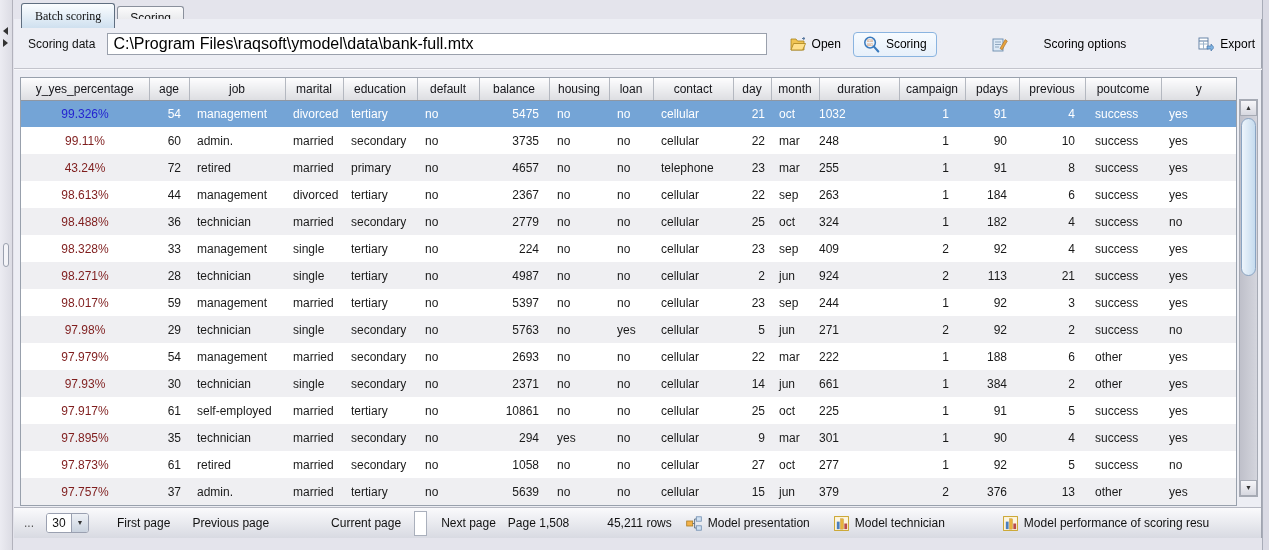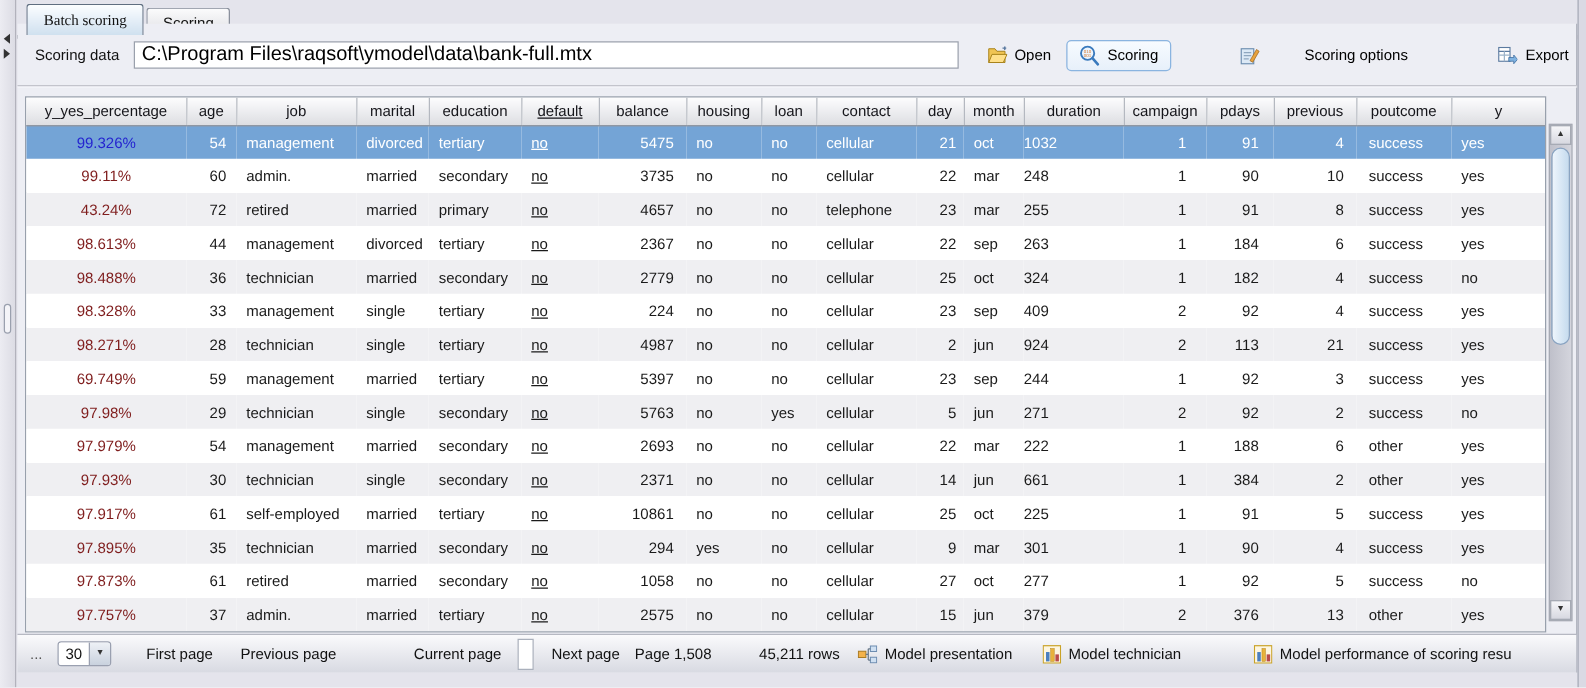--- a/index.html
+++ b/index.html
@@ -65,21 +65,21 @@
   tbody tr.selected { background:#74a4d6; }
   tbody tr.selected td { color:#ffffff; }
   td.c0 { color:#7f1d1d; }
   tr.selected td.c0 { color:#2424d0; }
 
   .c0 { width:128px; text-align:center; }
   .c1 { width:40px;  text-align:right;  padding-right:8px; }
   .c2 { width:96px;  text-align:left;   padding-left:8px; }
   .c3 { width:58px;  text-align:left;   padding-left:8px; }
   .c4 { width:74px;  text-align:left;   padding-left:8px; }
-  .c5 { width:62px;  text-align:left;   padding-left:8px;text-decoration:underline; }
+  .c5 { width:62px;  text-align:left;   padding-left:8px; }
   .c6 { width:70px;  text-align:right;  padding-right:10px; }
   .c7 { width:60px;  text-align:left;   padding-left:8px; }
   .c8 { width:44px;  text-align:left;   padding-left:8px; }
   .c9 { width:80px;  text-align:left;   padding-left:8px; }
   .c10{ width:38px;  text-align:right;  padding-right:6px; }
   .c11{ width:48px;  text-align:left;   padding-left:8px; }
   .c12{ width:80px;  text-align:left;  padding-right:16px; }
   .c13{ width:66px;  text-align:right;  padding-right:16px; }
   .c14{ width:54px;  text-align:right;  padding-right:12px; }
   .c15{ width:66px;  text-align:right;  padding-right:10px; }
@@ -355,21 +355,21 @@
                 <td class="c10">2</td>
                 <td class="c11">jun</td>
                 <td class="c12">924</td>
                 <td class="c13">2</td>
                 <td class="c14">113</td>
                 <td class="c15">21</td>
                 <td class="c16">success</td>
                 <td class="c17">yes</td>
               </tr>
               <tr>
-                <td class="c0">69.749%</td>
+                <td class="c0">98.017%</td>
                 <td class="c1">59</td>
                 <td class="c2">management</td>
                 <td class="c3">married</td>
                 <td class="c4">tertiary</td>
                 <td class="c5">no</td>
                 <td class="c6">5397</td>
                 <td class="c7">no</td>
                 <td class="c8">no</td>
                 <td class="c9">cellular</td>
                 <td class="c10">23</td>
@@ -501,21 +501,21 @@
                 <td class="c16">success</td>
                 <td class="c17">no</td>
               </tr>
               <tr>
                 <td class="c0">97.757%</td>
                 <td class="c1">37</td>
                 <td class="c2">admin.</td>
                 <td class="c3">married</td>
                 <td class="c4">tertiary</td>
                 <td class="c5">no</td>
-                <td class="c6">2575</td>
+                <td class="c6">5639</td>
                 <td class="c7">no</td>
                 <td class="c8">no</td>
                 <td class="c9">cellular</td>
                 <td class="c10">15</td>
                 <td class="c11">jun</td>
                 <td class="c12">379</td>
                 <td class="c13">2</td>
                 <td class="c14">376</td>
                 <td class="c15">13</td>
                 <td class="c16">other</td>

